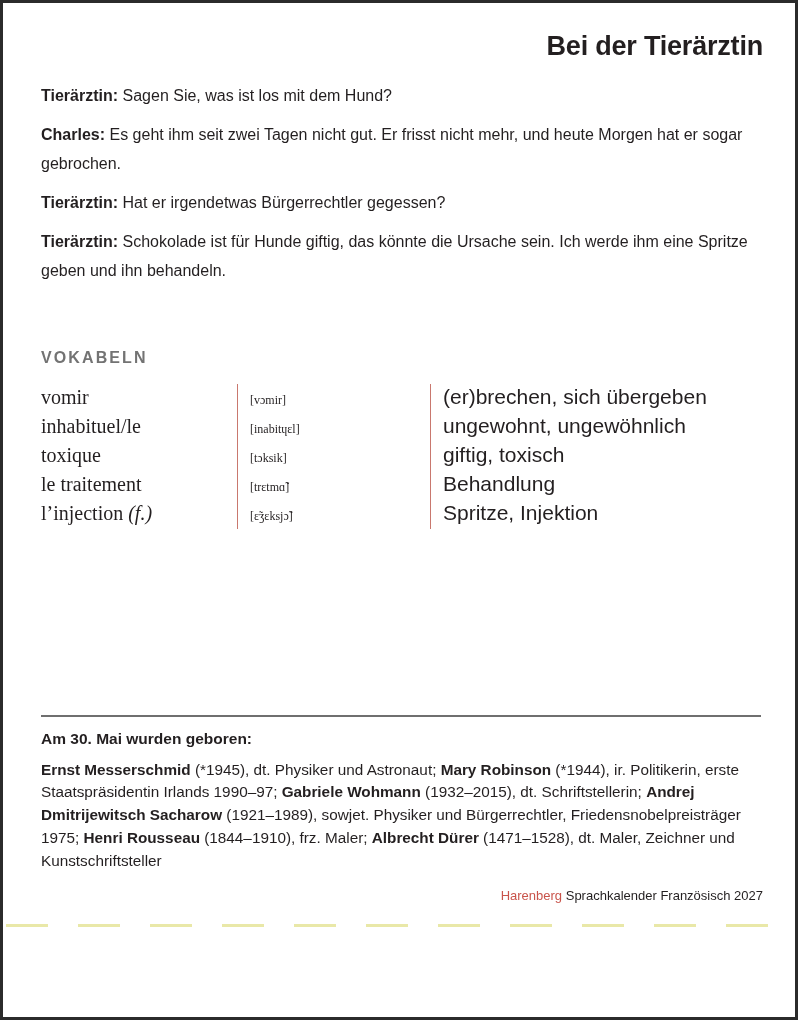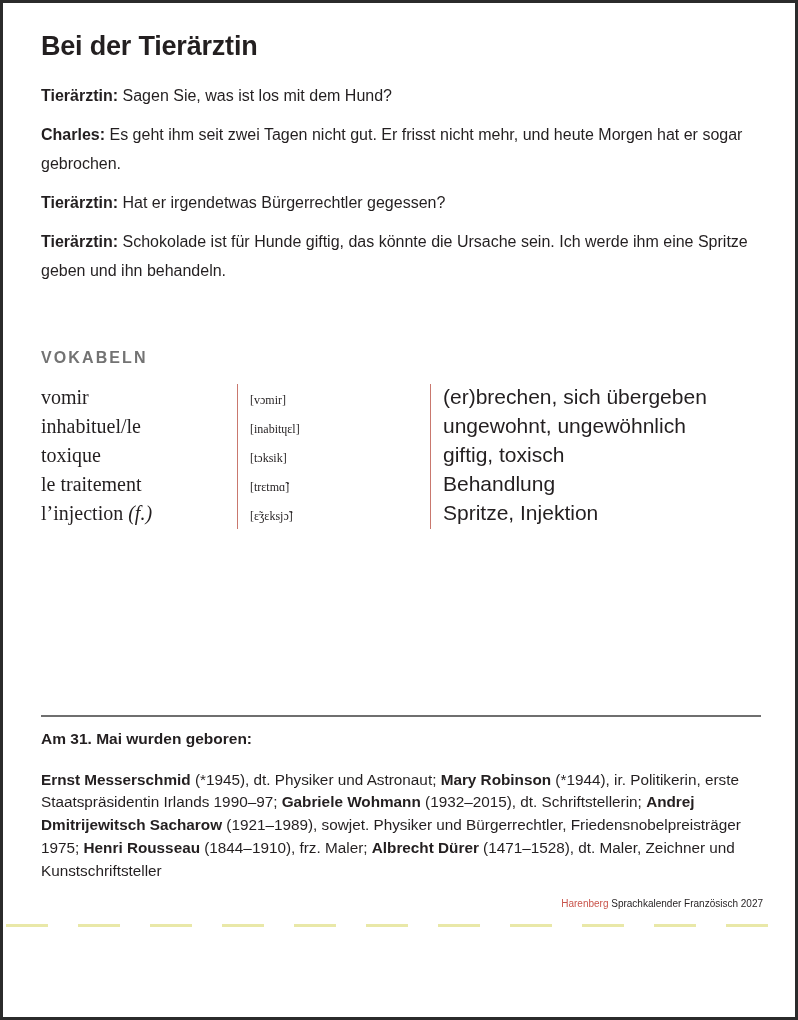--- a/index.html
+++ b/index.html
@@ -30,20 +30,21 @@
 
   
   .title {
     font-size: 27px;
     font-weight: bold;
     letter-spacing: -0.2px;
     color: #231f20;
     margin: 0;
     padding-top: 29px;
     line-height: 1.1;
+    text-align: right;
   }
 
   
   .dialogue {
     margin-top: 19px;
   }
   .dlg-line {
     font-size: 16px;
     line-height: 29px;
     color: #231f20;
@@ -111,32 +112,32 @@
     height: 1.6px;
     background: #6f6f6f;
   }
   .born-heading {
     margin-top: 13px;
     font-size: 15.5px;
     font-weight: bold;
     color: #231f20;
   }
   .born-body {
-    margin-top: 21px;
+    margin-top: 11px;
     font-size: 15.3px;
     line-height: 22.8px;
     color: #231f20;
     width: 722px;
   }
   .born-body b { font-weight: bold; }
 
   .brand-line {
     margin-top: 15px;
     text-align: right;
-    font-size: 10px;
+    font-size: 13px;
     color: #231f20;
     width: 722px;
   }
   .brand-name { color: #c9544b; }
 
   
   .perf {
     position: absolute;
     left: 3px;
     right: 3px;
@@ -192,21 +193,21 @@
             <td class="col-ipa">[ɛ̃ʒɛksjɔ̃]</td>
             <td class="col-de">Spritze, Injektion</td>
           </tr>
         </tbody>
     </table>
 
   </div>
 
   <div class="footer-block">
     <div class="footer-rule"></div>
-    <div class="born-heading">Am 31. Mai wurden geboren:</div>
+    <div class="born-heading">Am 30. Mai wurden geboren:</div>
     <div class="born-body" id="born-host"><b>Ernst Messerschmid</b><span> (*1945), dt. Physiker und Astronaut; </span><b>Mary Robinson</b><span> (*1944), ir. Politikerin, erste Staatspräsidentin Irlands 1990–97; </span><b>Gabriele Wohmann</b><span> (1932–2015), dt. Schriftstellerin; </span><b>Andrej Dmitrijewitsch Sacharow</b><span> (1921–1989), sowjet. Physiker und Bürgerrechtler, Friedensnobelpreisträger 1975; </span><b>Henri Rousseau</b><span> (1844–1910), frz. Maler; </span><b>Albrecht Dürer</b><span> (1471–1528), dt. Maler, Zeichner und Kunstschriftsteller</span></div>
     <div class="brand-line">
       <span class="brand-name">Harenberg</span><span> Sprachkalender Französisch 2027</span>
     </div>
   </div>
 
   <div class="perf"></div>
 
 </div>
 

